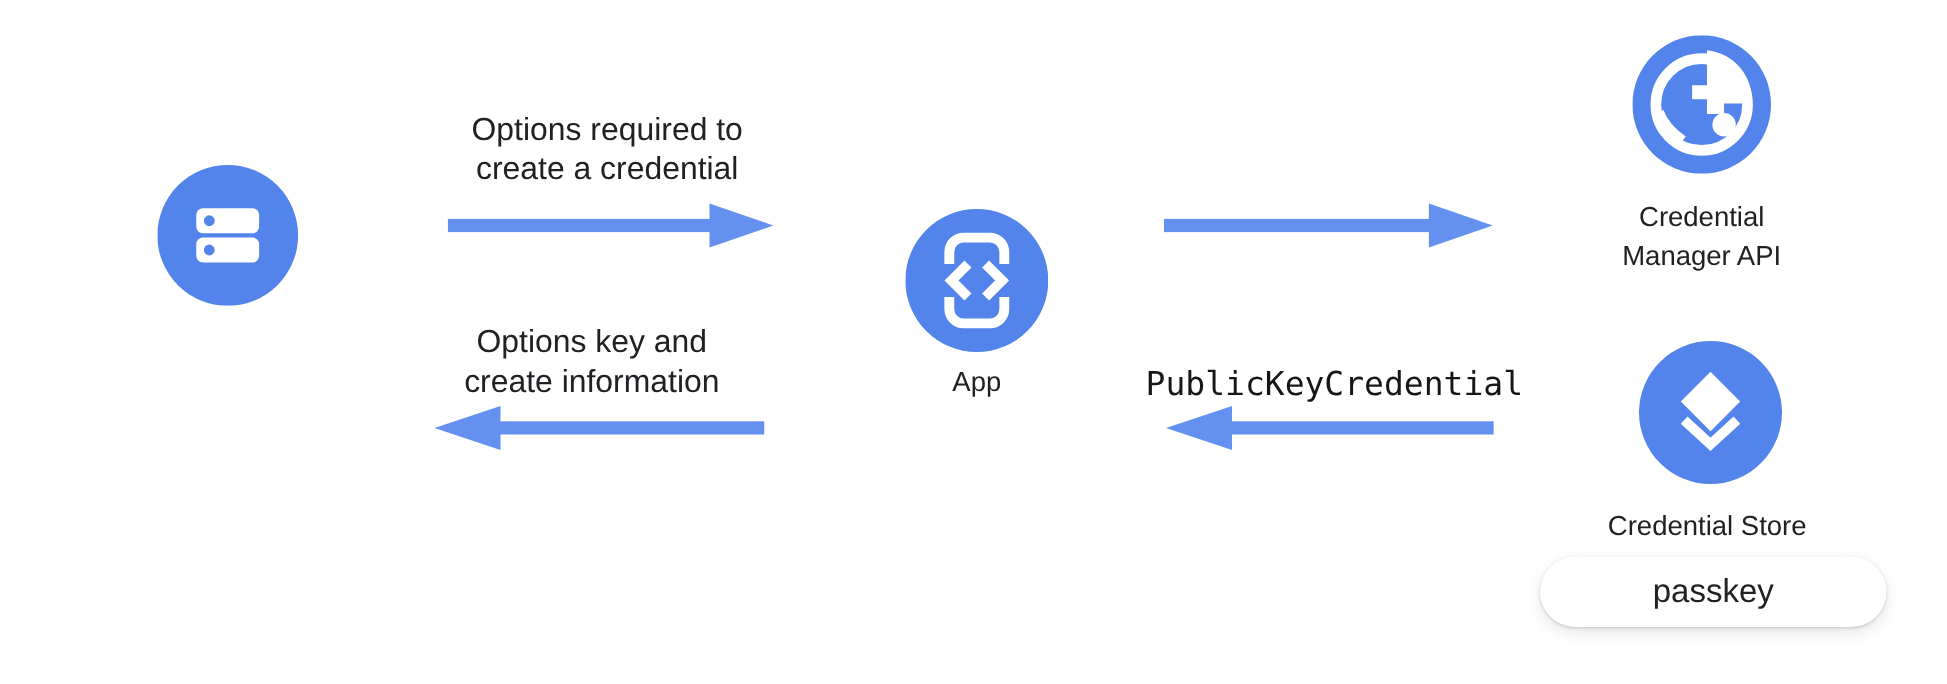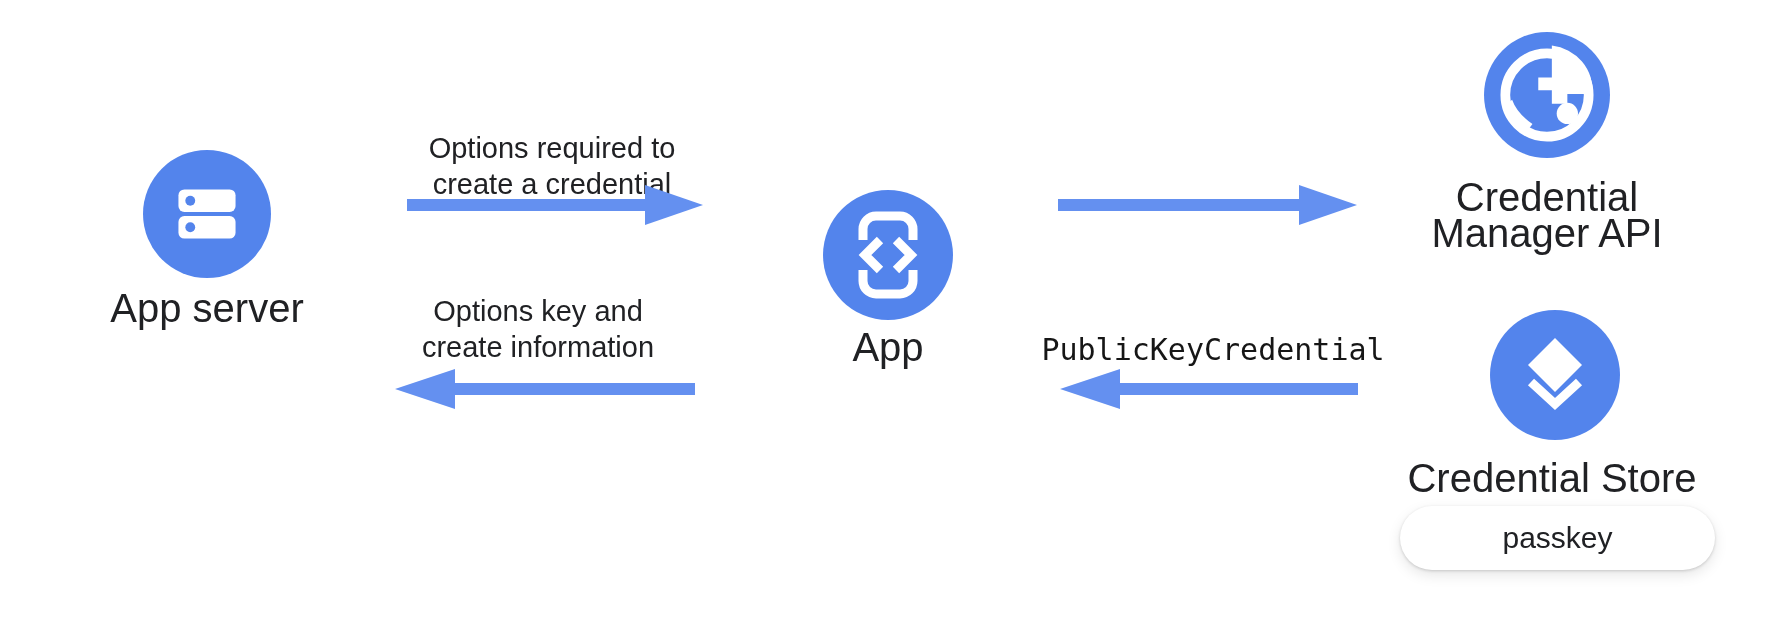--- a/index.html
+++ b/index.html
@@ -24,21 +24,21 @@
     position:absolute;border-radius:50%;
   }
   .badge svg{display:block;width:100%;height:100%;}
   .i-blue{fill:var(--node-blue);}
   .i-white{fill:#ffffff;}
   .s-white{fill:none;stroke:#ffffff;}
   .node-label{
     position:absolute;
     transform:translateX(-50%);
     text-align:center;
-    font-size:40px;line-height:36px;
+    font-size:25px;line-height:36px;
     font-weight:500;
     color:var(--text-dark);
     white-space:nowrap;
   }
   .caption{
     position:absolute;
     transform:translateX(-50%);
     text-align:center;
     font-size:29px;line-height:36px;
     font-weight:400;
@@ -72,23 +72,22 @@
 
   <div class="badge" style="left:143px;top:150px;width:128px;height:128px;">
     <svg viewBox="0 0 130 130">
       <circle cx="65" cy="65" r="65" class="i-blue"></circle>
       <rect x="36" y="40" width="58" height="23" rx="6" class="i-white"></rect>
       <rect x="36" y="67" width="58" height="23" rx="6" class="i-white"></rect>
       <circle cx="48" cy="51.5" r="5" class="i-blue"></circle>
       <circle cx="48" cy="78.5" r="5" class="i-blue"></circle>
     </svg>
   </div>
-  <div class="node-label" style="left:207px;top:290px;">App server</div>
 
-  <div class="caption" style="left:552px;top:100px;margin-top:30px;">
+  <div class="caption" style="left:552px;top:100px;">
     <div>Options required to</div>
     <div>create a credential</div>
   </div>
   <svg class="arrow" style="left:407px;top:183px;" width="296" height="44" viewBox="0 0 296 44" preserveAspectRatio="none">
     <rect x="0" y="16" width="240" height="12"></rect>
     <polygon points="238,2 296,22 238,42"></polygon>
   </svg>
 
   <div class="badge" style="left:823px;top:190px;width:130px;height:130px;">
     <svg viewBox="0 0 130 130">

